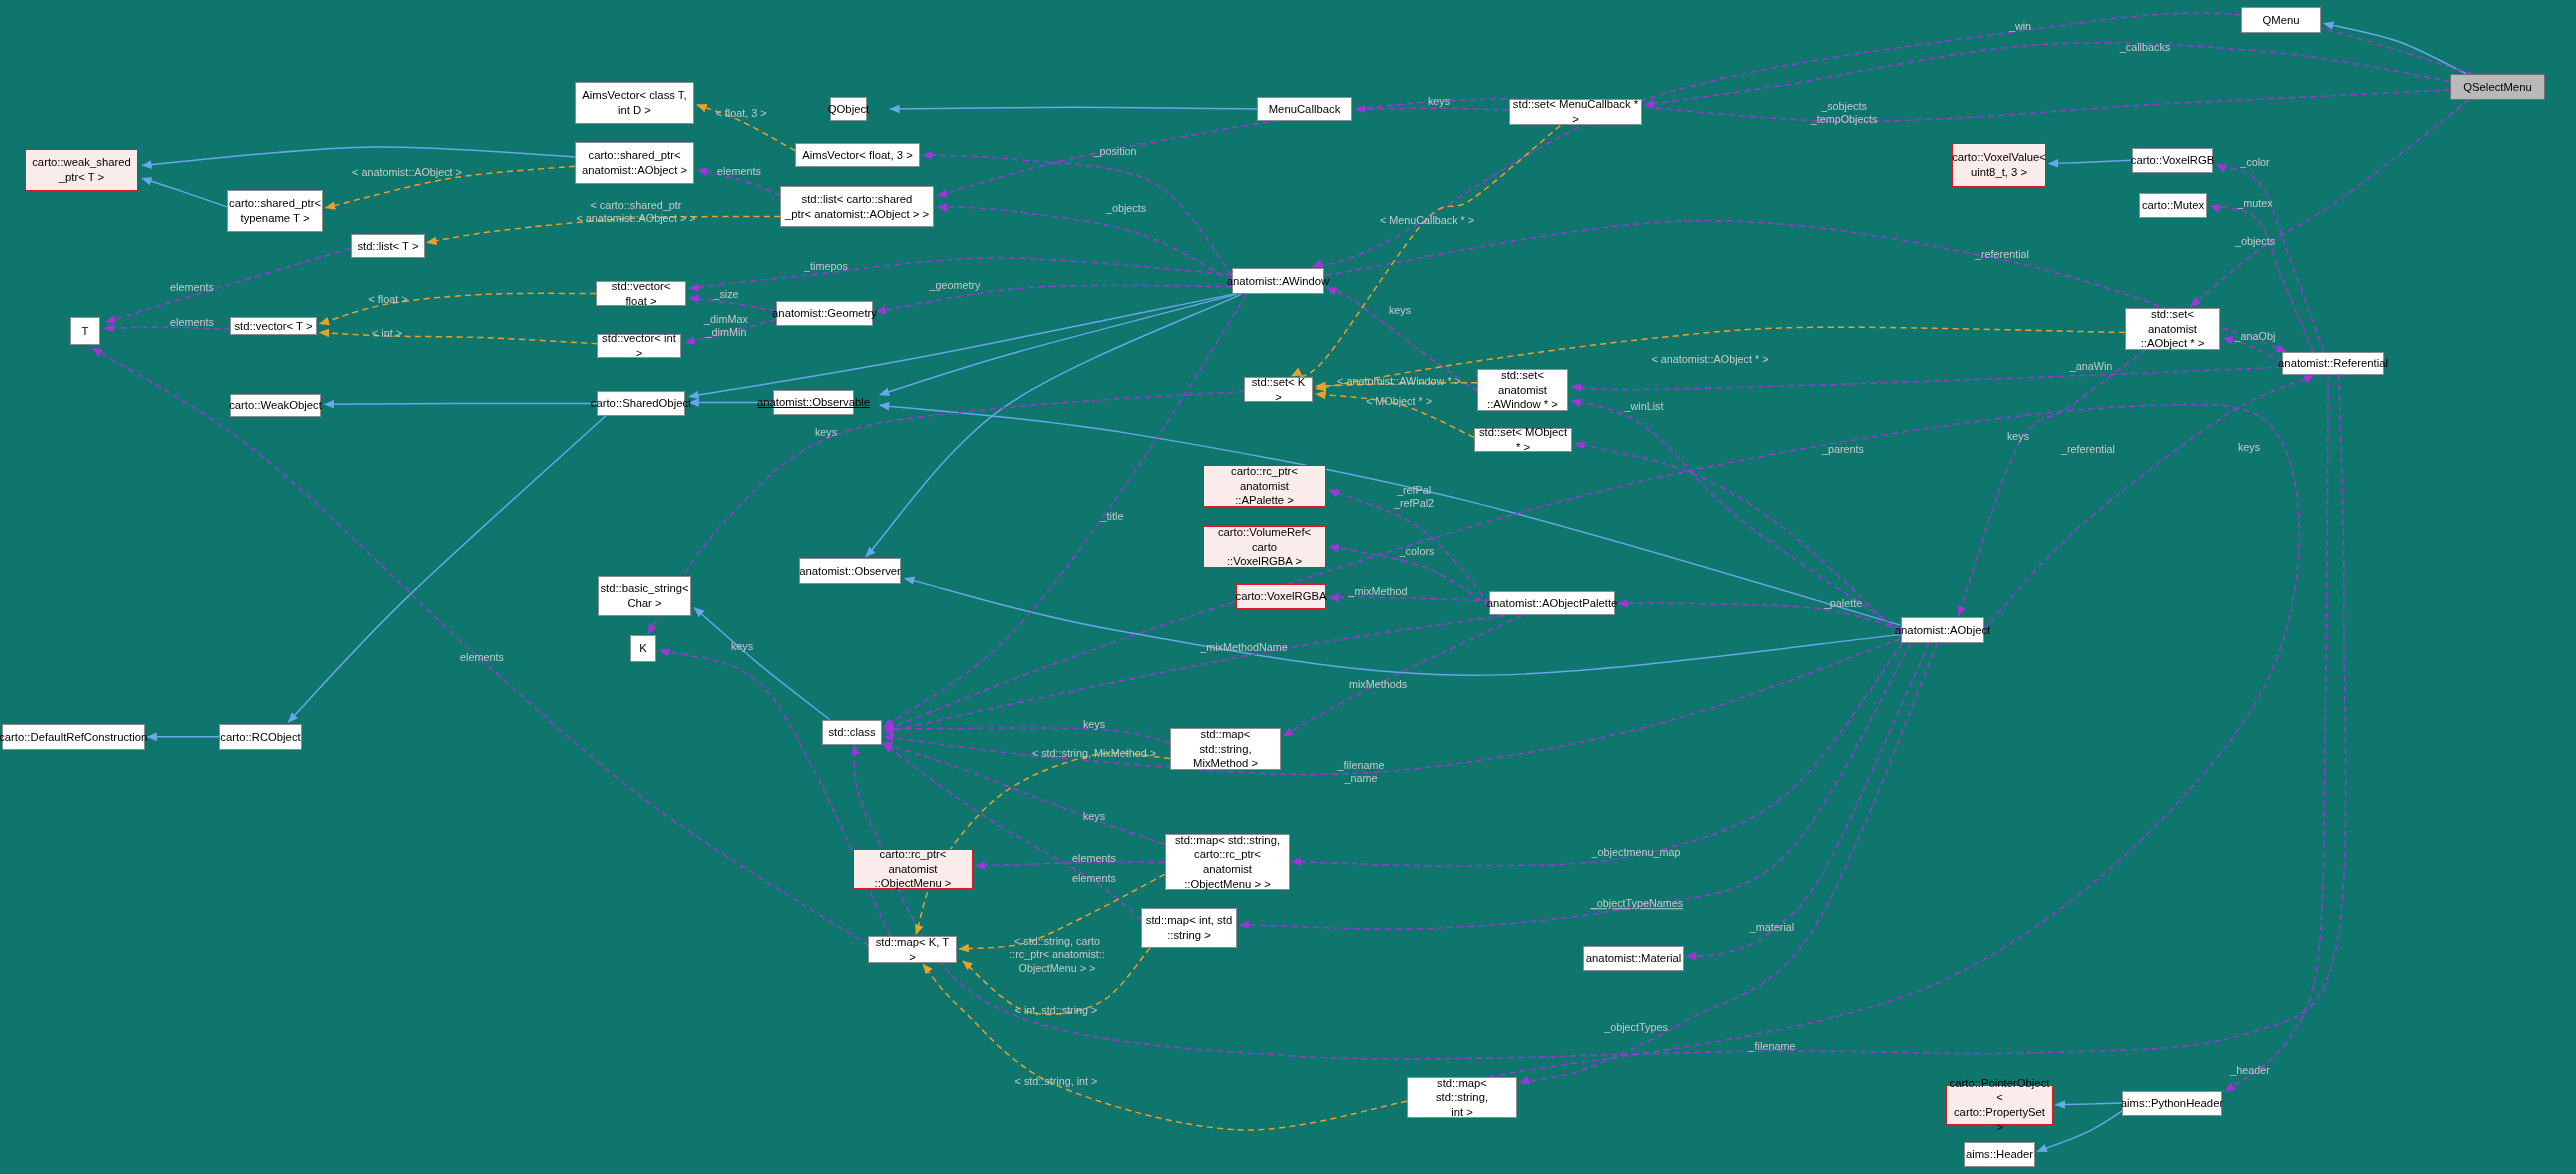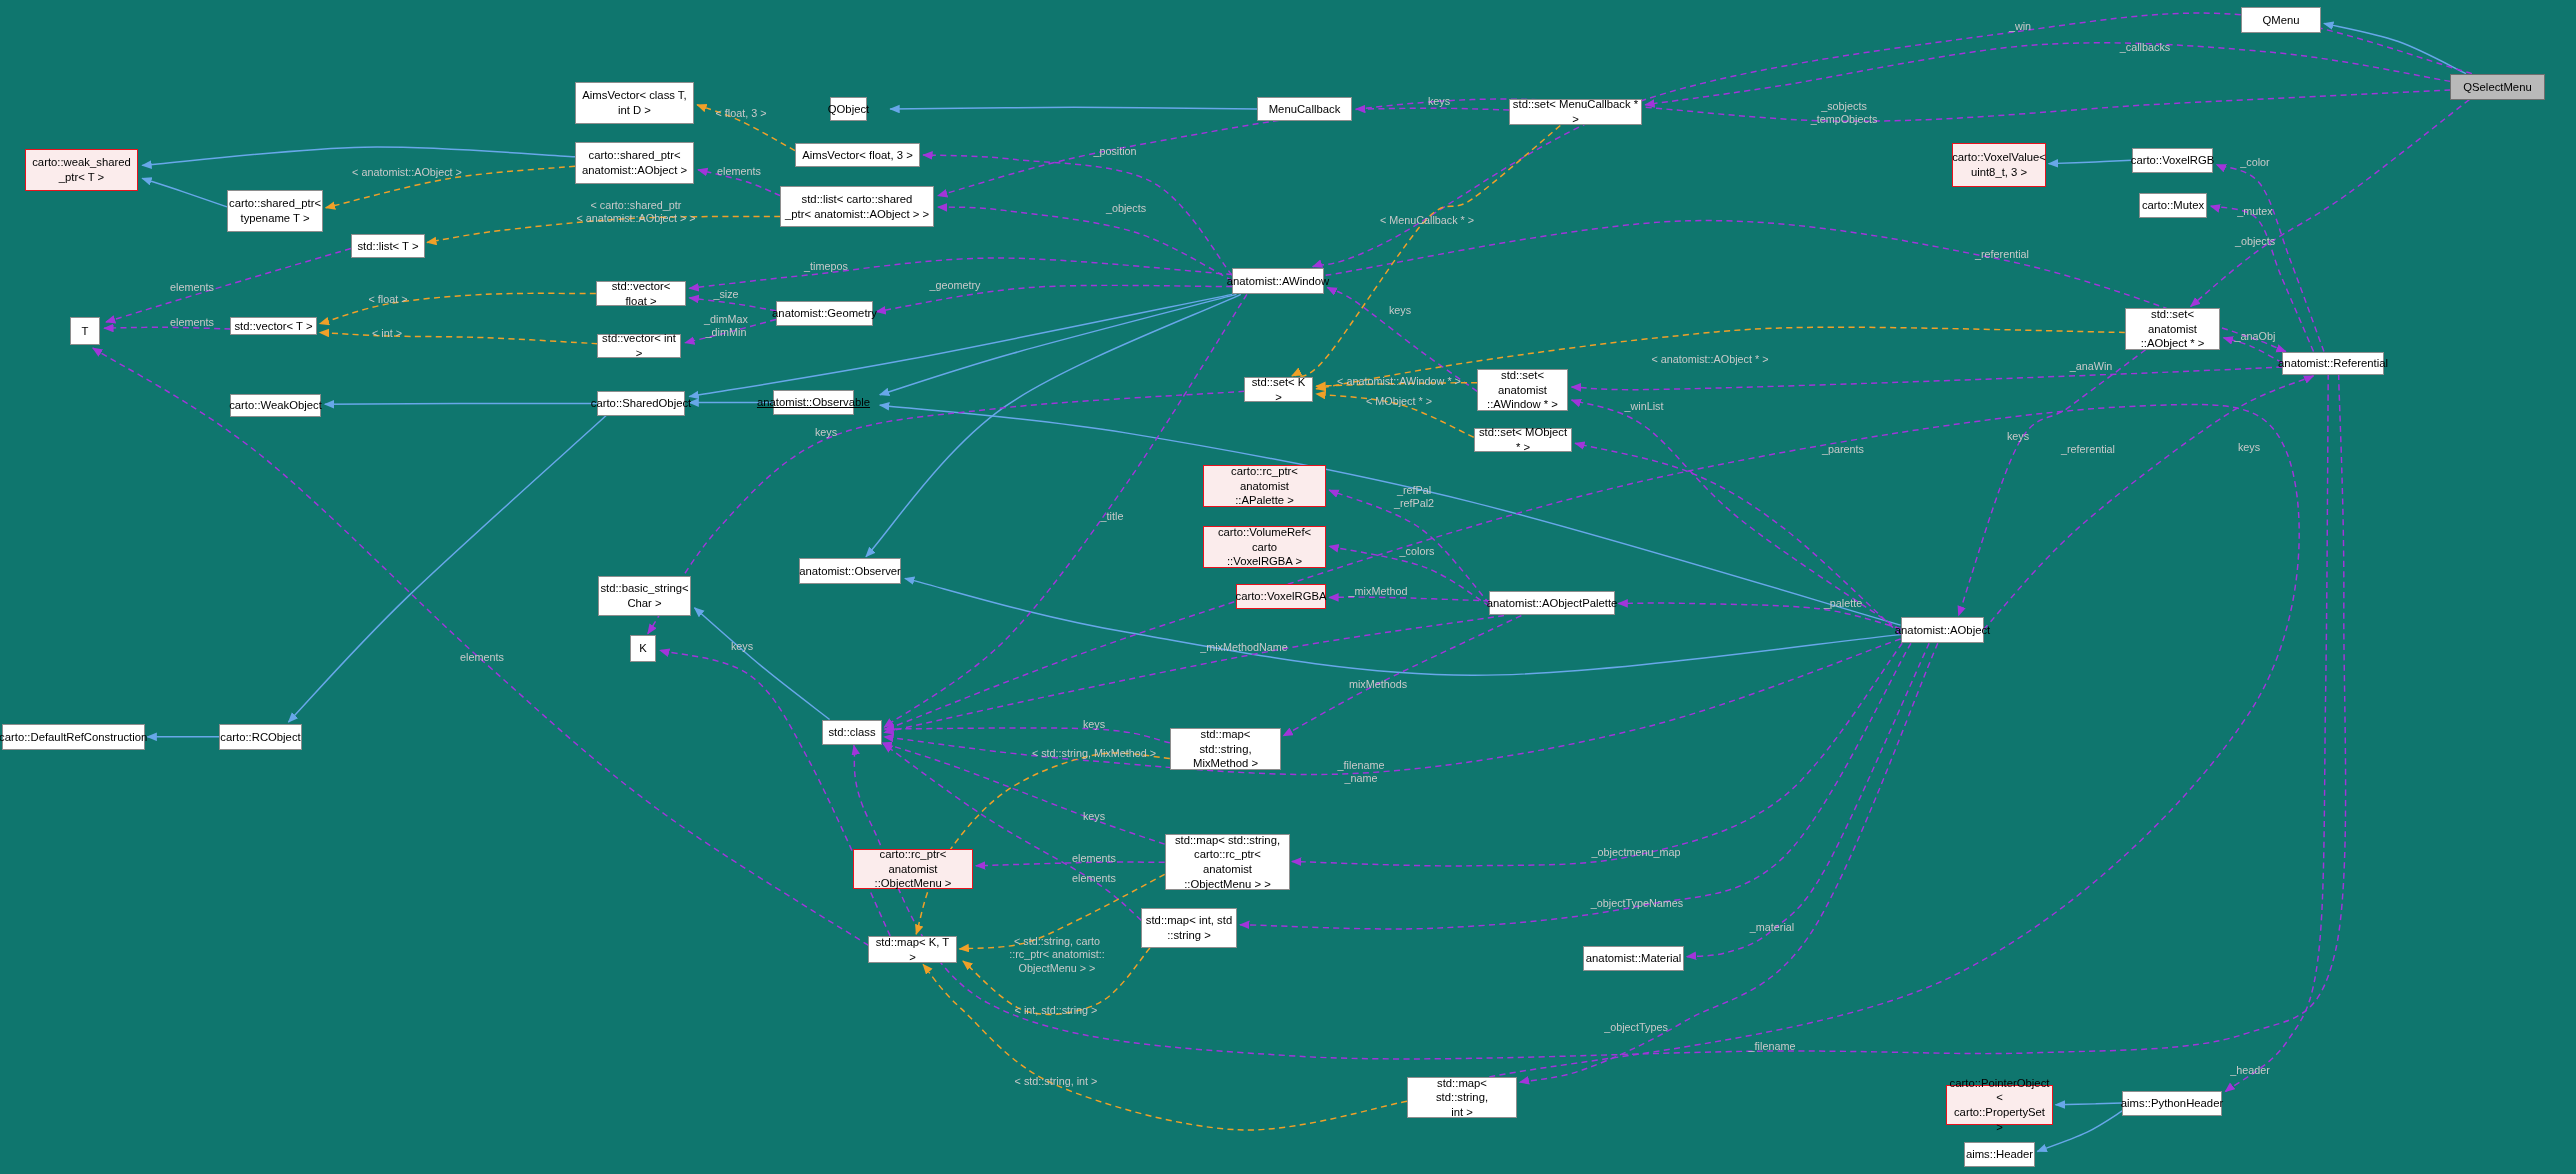--- a/index.html
+++ b/index.html
@@ -211,21 +211,21 @@
       <div class="elabel" style="left: 1399px; top: 402px;">&lt; MObject * &gt;</div>
       <div class="elabel" style="left: 1710px; top: 336px; margin-top: 24px;">&lt; anatomist::AObject * &gt;</div>
       <div class="elabel" style="left: 1644px; top: 407px;">_winList</div>
       <div class="elabel" style="left: 1843px; top: 450px;">_parents</div>
       <div class="elabel" style="left: 2018px; top: 437px;">keys</div>
       <div class="elabel" style="left: 2002px; top: 255px;">_referential</div>
       <div class="elabel" style="left: 2088px; top: 450px;">_referential</div>
       <div class="elabel" style="left: 2255px; top: 337px;">_anaObj</div>
       <div class="elabel" style="left: 2091px; top: 367px;">_anaWin</div>
       <div class="elabel" style="left: 2255px; top: 163px;">_color</div>
-      <div class="elabel" style="left: 2255px; top: 204px; margin-top: 8px;">_mutex</div>
+      <div class="elabel" style="left: 2255px; top: 204px;">_mutex</div>
       <div class="elabel" style="left: 2255px; top: 242px;">_objects</div>
       <div class="elabel" style="left: 2249px; top: 448px;">keys</div>
       <div class="elabel" style="left: 826px; top: 433px;">keys</div>
       <div class="elabel" style="left: 742px; top: 647px;">keys</div>
       <div class="elabel" style="left: 482px; top: 658px;">elements</div>
       <div class="elabel" style="left: 1112px; top: 517px;">_title</div>
       <div class="elabel" style="left: 1414px; top: 497px;">_refPal
 _refPal2</div>
       <div class="elabel" style="left: 1417px; top: 552px;">_colors</div>
       <div class="elabel" style="left: 1378px; top: 592px;">_mixMethod</div>
@@ -233,21 +233,21 @@
       <div class="elabel" style="left: 1378px; top: 685px;">mixMethods</div>
       <div class="elabel" style="left: 1843px; top: 604px;">_palette</div>
       <div class="elabel" style="left: 1094px; top: 725px;">keys</div>
       <div class="elabel" style="left: 1094px; top: 754px;">&lt; std::string, MixMethod &gt;</div>
       <div class="elabel" style="left: 1361px; top: 772px;">_filename
 _name</div>
       <div class="elabel" style="left: 1094px; top: 817px;">keys</div>
       <div class="elabel" style="left: 1094px; top: 859px;">elements</div>
       <div class="elabel" style="left: 1094px; top: 879px;">elements</div>
       <div class="elabel" style="left: 1636px; top: 853px;">_objectmenu_map</div>
-      <div class="elabel" style="left: 1637px; top: 904px;">_objectTypeNames</div>
+      <div class="elabel" style="left: 1637px; top: 904px; text-decoration: underline;">_objectTypeNames</div>
       <div class="elabel" style="left: 1772px; top: 928px;">_material</div>
       <div class="elabel" style="left: 1057px; top: 955px;">&lt; std::string, carto
 ::rc_ptr&lt; anatomist::
 ObjectMenu &gt; &gt;</div>
       <div class="elabel" style="left: 1056px; top: 1011px;">&lt; int, std::string &gt;</div>
       <div class="elabel" style="left: 1636px; top: 1028px;">_objectTypes</div>
       <div class="elabel" style="left: 1772px; top: 1047px;">_filename</div>
       <div class="elabel" style="left: 1056px; top: 1082px;">&lt; std::string, int &gt;</div>
       <div class="elabel" style="left: 2250px; top: 1071px;">_header</div>
     </div>

